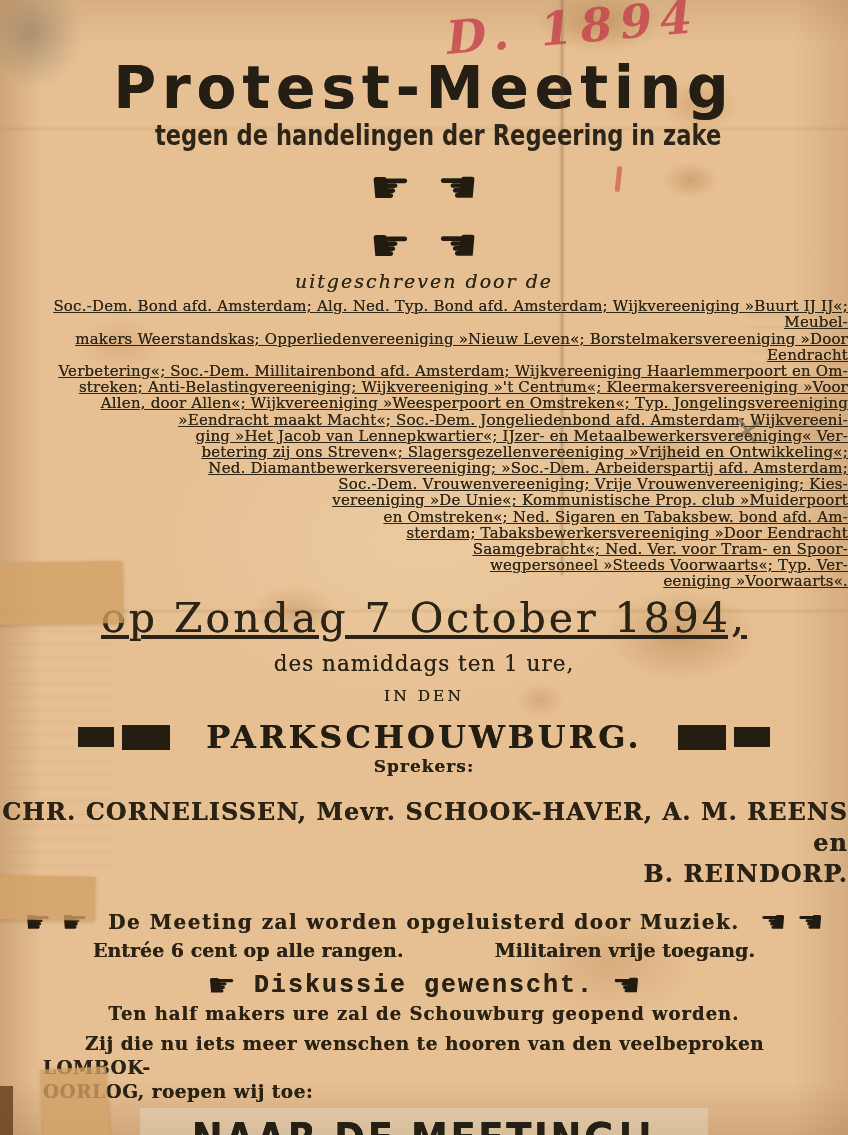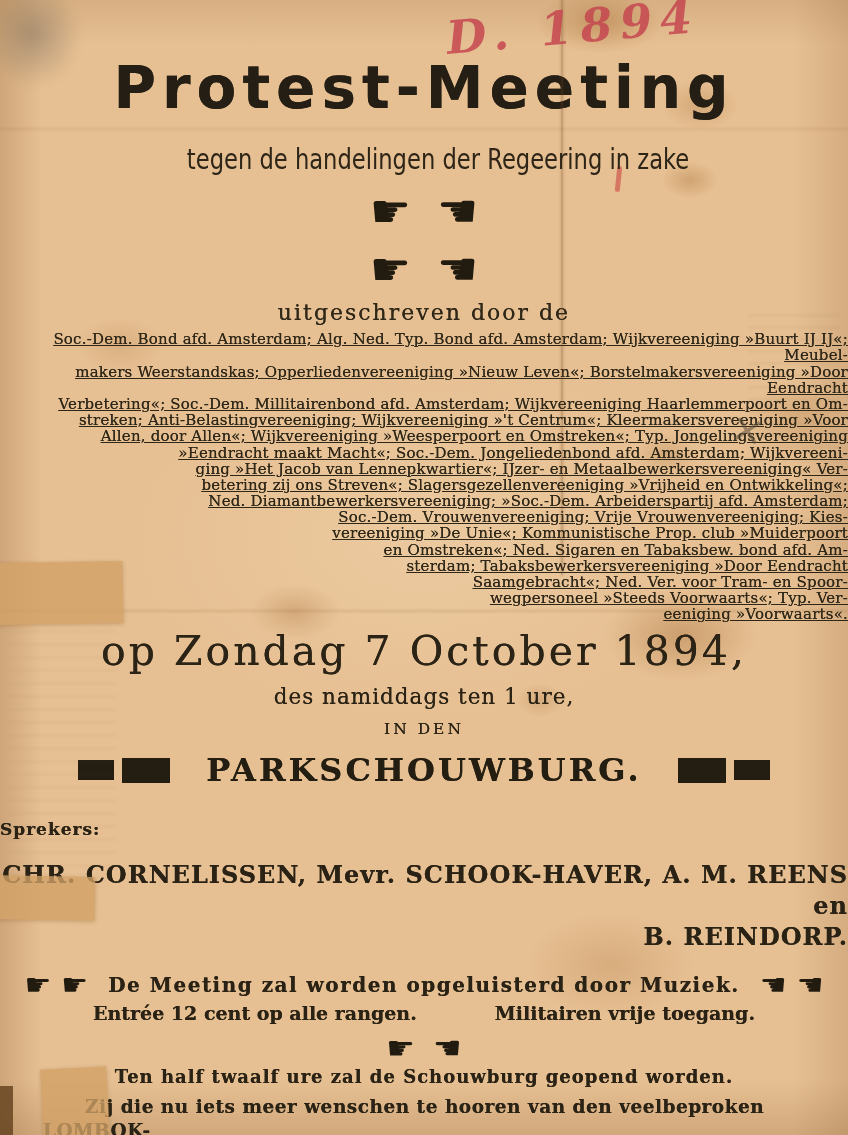--- a/index.html
+++ b/index.html
@@ -59,48 +59,48 @@
     font-size:46px;color:rgba(198,70,80,.85);
     transform:rotate(-5deg);letter-spacing:8px;white-space:nowrap;
   }
 
   
   .title{
     margin:0 0 0 0;text-align:center;
     font-family:"DejaVu Sans",sans-serif;font-weight:bold;
     font-size:58px;line-height:1.05;letter-spacing:6px;color:#241e14;
   }
-  .subtitle{margin-top:24px;text-align:center;font-family:"DejaVu Sans",sans-serif;
-    font-weight:normal;font-size:29px;line-height:1.15;color:#2d2517;padding-left:28px;}
+  .subtitle{margin-top:0;text-align:center;font-family:"DejaVu Sans",sans-serif;
+    font-weight:bold;font-size:29px;line-height:1.15;color:#2d2517;padding-left:28px;}
   .subtitle>span{display:inline-block;transform:scaleX(.78);}
 
   .lombok-row{margin-top:12px;display:flex;justify-content:center;align-items:center;gap:26px;}
   .lombok-hands{display:flex;flex-direction:column;gap:12px;}
   .hand{font-family:"DejaVu Sans",sans-serif;color:#221b10;line-height:1;}
   .lombok-hands .hand{font-size:46px;}
   .lombok-word{font-family:"DejaVu Sans",sans-serif;font-weight:bold;font-size:76px;
     letter-spacing:16px;color:#262013;line-height:.95;}
 
-  .issued{margin-top:8px;text-align:center;font-size:22px;letter-spacing:2px;color:#2e2718;}
+  .issued{margin-top:2px;text-align:center;font-size:19px;letter-spacing:2px;color:#2e2718;font-style:italic;}
 
   .orgs{margin-top:6px;text-align:right;white-space:pre-line;
     font-size:15px;line-height:1.08;letter-spacing:.2px;color:#2e2718;text-decoration:underline;}
 
-  .date-line{margin-top:6px;text-align:center;font-size:41px;letter-spacing:3px;color:#2b2416;line-height:1.1;}
+  .date-line{margin-top:6px;text-align:center;font-size:41px;letter-spacing:3px;color:#2b2416;line-height:1.1;text-decoration:underline;}
   .time-line{margin-top:10px;text-align:center;font-weight:normal;font-size:21.5px;letter-spacing:1px;line-height:1.2;}
   .in-den{margin-top:10px;text-align:center;font-size:15.5px;letter-spacing:3px;line-height:1.2;}
 
   .venue-row{margin-top:14px;display:flex;justify-content:center;align-items:center;gap:36px;}
   .bars{display:flex;align-items:center;gap:8px;}
   .bars i{display:block;background:#241e12;}
   .bar-sm{width:36px;height:20px;}
   .bar-lg{width:48px;height:25px;}
   .venue-name{font-weight:bold;font-size:32px;letter-spacing:3px;color:#241e12;line-height:1.15;}
 
-  .sprekers-label{margin-top:30px;font-weight:bold;font-size:17px;letter-spacing:1px;}
+  .sprekers-label{margin-top:0;text-align:center;font-weight:bold;font-size:17px;letter-spacing:1px;}
   .speakers{margin-top:20px;text-align:right;font-weight:bold;font-size:24px;
     letter-spacing:1px;line-height:1.3;white-space:pre-line;}
 
   .music-row{margin-top:18px;display:flex;justify-content:center;align-items:center;gap:20px;}
   .hand-cluster{display:flex;gap:10px;}
   .hand-cluster .hand{font-size:30px;}
   .music-text{font-weight:bold;font-size:20px;letter-spacing:1.5px;}
 
   .fees-row{margin-top:2px;width:662px;margin-left:auto;margin-right:auto;
     display:flex;justify-content:space-between;font-weight:bold;font-size:19px;line-height:1.25;}
@@ -206,30 +206,31 @@
       <span class="hand">☛</span>
     </span>
     <span class="music-text ink">De Meeting zal worden opgeluisterd door Muziek.</span>
     <span class="hand-cluster">
       <span class="hand">☚</span>
       <span class="hand">☚</span>
     </span>
   </div>
 
   <div class="fees-row">
-    <span class="ink">Entrée 12 cent op alle rangen.</span>
+    <span class="ink">Entrée 6 cent op alle rangen.</span>
     <span class="ink">Militairen vrije toegang.</span>
   </div>
 
   <div class="disk-row">
     <span class="hand">☛</span>
+    <span class="disk-text ink">Diskussie gewenscht.</span>
     <span class="hand">☚</span>
   </div>
 
-  <div class="opening-line ink">Ten half twaalf ure zal de Schouwburg geopend worden.</div>
+  <div class="opening-line ink">Ten half makers ure zal de Schouwburg geopend worden.</div>
 
   <div class="appeal ink">Zij die nu iets meer wenschen te hooren van den veelbeproken LOMBOK-
 OORLOG, roepen wij toe:</div>
 
   <div class="slogan ink">
     <span>NAAR DE MEETING!!</span>
   </div>
 
   <div class="signature ink">HET KOMITEE.</div>
 

